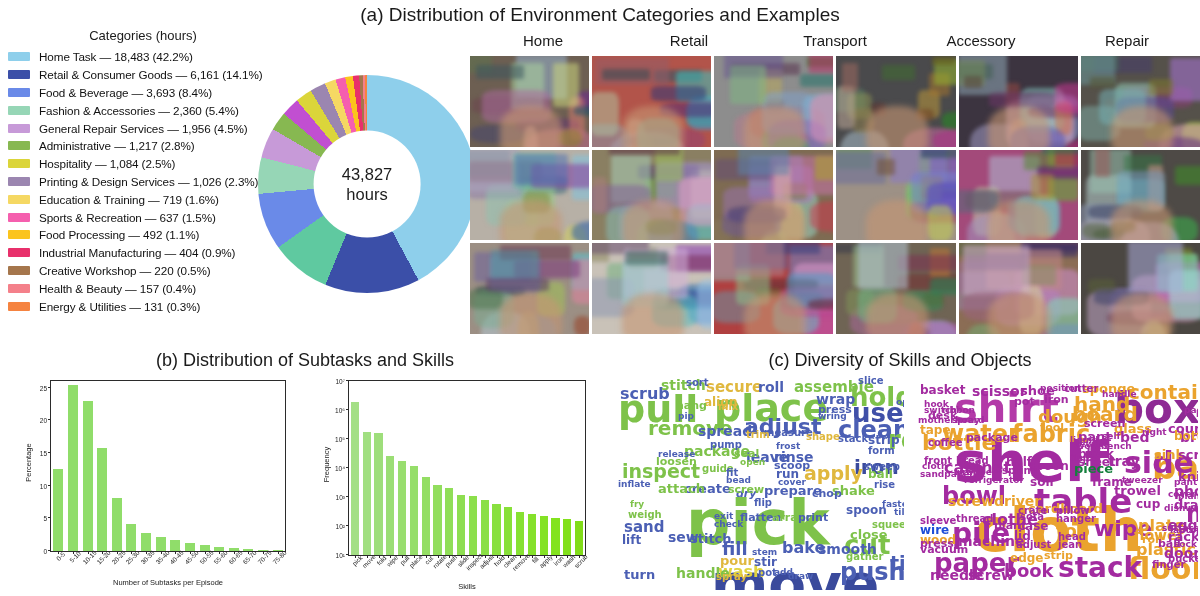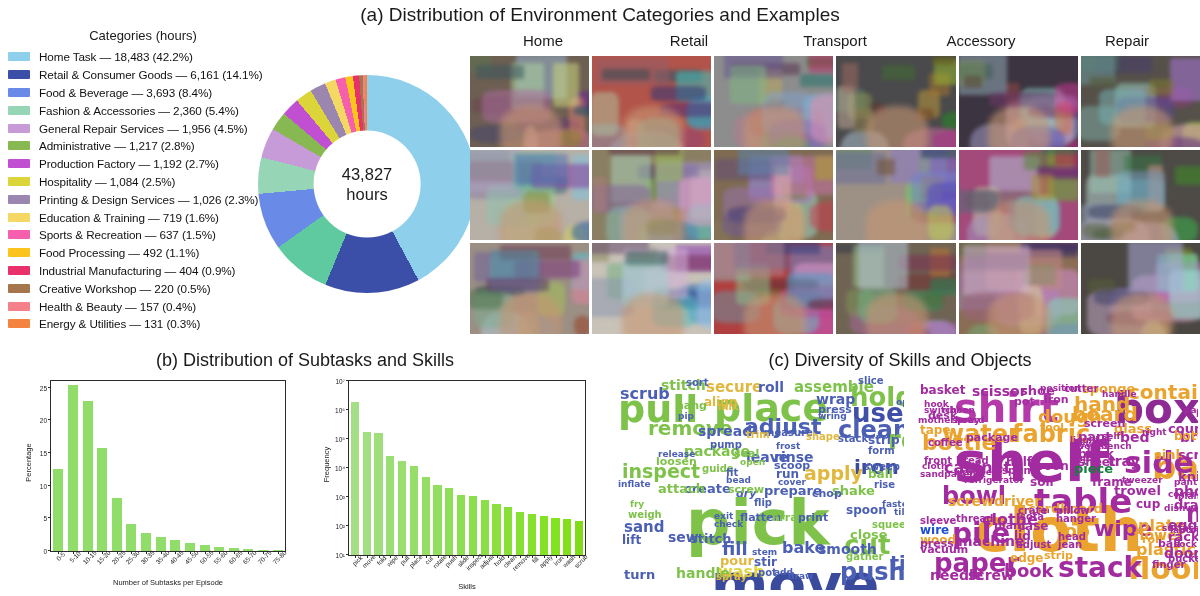--- a/index.html
+++ b/index.html
@@ -84,24 +84,20 @@
           <span class="swatch" style="background: rgb(150, 214, 182);"></span>
           <span class="lg-label">Fashion &amp; Accessories — 2,360  (5.4%)</span>
         </div>
         <div class="legend-row">
           <span class="swatch" style="background: rgb(199, 154, 216);"></span>
           <span class="lg-label">General Repair Services — 1,956  (4.5%)</span>
         </div>
         <div class="legend-row">
           <span class="swatch" style="background: rgb(135, 184, 81);"></span>
           <span class="lg-label">Administrative — 1,217  (2.8%)</span>
-        </div>
-        <div class="legend-row">
-          <span class="swatch" style="background: rgb(193, 79, 209);"></span>
-          <span class="lg-label">Production Factory — 1,192  (2.7%)</span>
         </div>
         <div class="legend-row">
           <span class="swatch" style="background: rgb(219, 213, 58);"></span>
           <span class="lg-label">Hospitality — 1,084  (2.5%)</span>
         </div>
         <div class="legend-row">
           <span class="swatch" style="background: rgb(155, 134, 176);"></span>
           <span class="lg-label">Printing &amp; Design Services — 1,026  (2.3%)</span>
         </div>
         <div class="legend-row">

